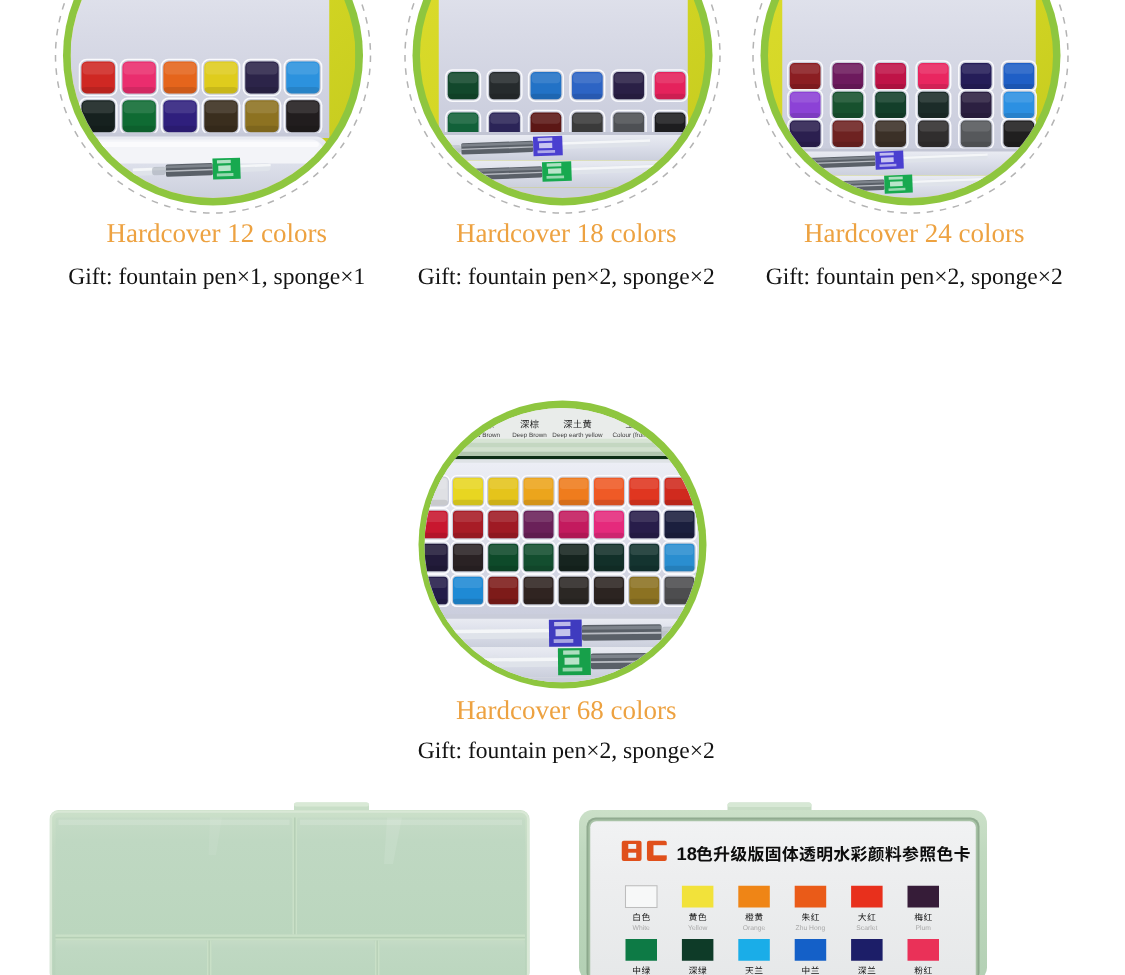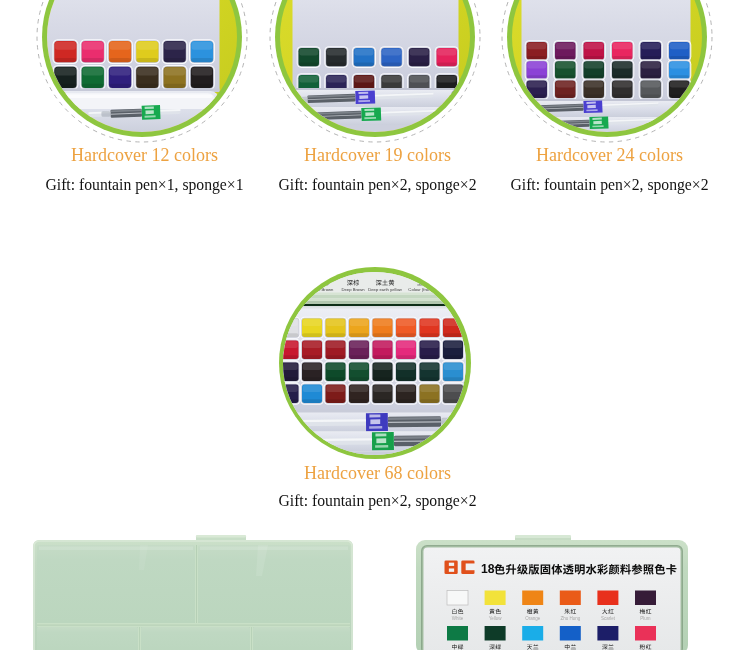--- a/index.html
+++ b/index.html
@@ -305,21 +305,21 @@
                 <rect x="18.5" y="169.9364" width="15" height="5.1272" rx="1.508" fill="#9fa5b0" opacity="0.55"></rect>
                 <rect x="81.5" y="166" width="19.5" height="13" fill="#17a94f"></rect>
                 <rect x="84.62" y="167.04" width="9.75" height="2.08" fill="#fff" opacity="0.65"></rect>
                 <rect x="85.4" y="170.55" width="8.775" height="3.38" fill="#fff" opacity="0.7"></rect>
                 <rect x="84.23" y="175.36" width="11.7" height="1.8200000000000003" fill="#fff" opacity="0.55"></rect>
               </g>
               <rect x="8.50" y="183.00" width="174.00" height="60.00" fill="#cdd0dd"></rect>
             </svg>
           </div>
         </div>
-        <div class="title" style="left:227.5px;top:102px;width:300px;">Hardcover 19 colors</div>
+        <div class="title" style="left:227.5px;top:102px;width:300px;">Hardcover 18 colors</div>
         <div class="gift" style="left:207.5px;top:133px;width:340px;">Gift: fountain pen×2, sponge×2</div>
       </div>
       <div class="product-card">
         <div style="position:absolute;left:499.5px;top:-114px;width:214px;height:214px;">
           <svg width="214" height="214" viewBox="0 0 214 214">
             <circle cx="107" cy="107" r="105" fill="none" stroke="#b4b4b4" stroke-width="1" stroke-dasharray="4.4 4.4" stroke-linecap="butt"></circle>
           </svg>
         </div>
         <div class="ring" style="left:506.5px;top:-107px;width:200px;height:200px;background:#8ec63f;">
           <div class="photo-clip" style="left:5px;top:5px;width:190px;height:190px;">
@@ -857,21 +857,21 @@
           <rect x="105" y="93" width="3" height="27" fill="#c9e0c7"></rect>
           <rect x="106" y="93" width="0.9" height="27" fill="#a8c3a9" opacity="0.55"></rect>
           <rect x="217" y="93" width="3" height="27" fill="#c9e0c7"></rect>
           <rect x="218" y="93" width="0.9" height="27" fill="#a8c3a9" opacity="0.55"></rect>
           <rect x="6" y="12.5" width="154" height="3.5" fill="#ffffff" opacity="0.14"></rect>
           <rect x="167" y="12.5" width="148" height="3.5" fill="#ffffff" opacity="0.14"></rect>
           <path d="M225 11 L235 11 L229 42 L223 42 Z" fill="#ffffff" opacity="0.10"></path>
           <path d="M107 11 L115 11 L111 36 L106 36 Z" fill="#ffffff" opacity="0.07"></path>
         </svg>
       </div>
-      <div style="position:absolute;left:416px;top:534px;">
+      <div style="position:absolute;left:386px;top:534px;">
         <svg width="275" height="116" viewBox="0 0 275 116">
           <defs>
             <linearGradient id="cBody" x1="0" y1="0" x2="0" y2="1">
               <stop offset="0" stop-color="#cbe0c8"></stop>
               <stop offset="0.25" stop-color="#c0d9bf"></stop>
               <stop offset="1" stop-color="#b3d0b4"></stop>
             </linearGradient>
             <linearGradient id="cPaper" x1="0" y1="0" x2="0" y2="1">
               <stop offset="0" stop-color="#f1f2f3"></stop>
               <stop offset="0.35" stop-color="#edeeef"></stop>

